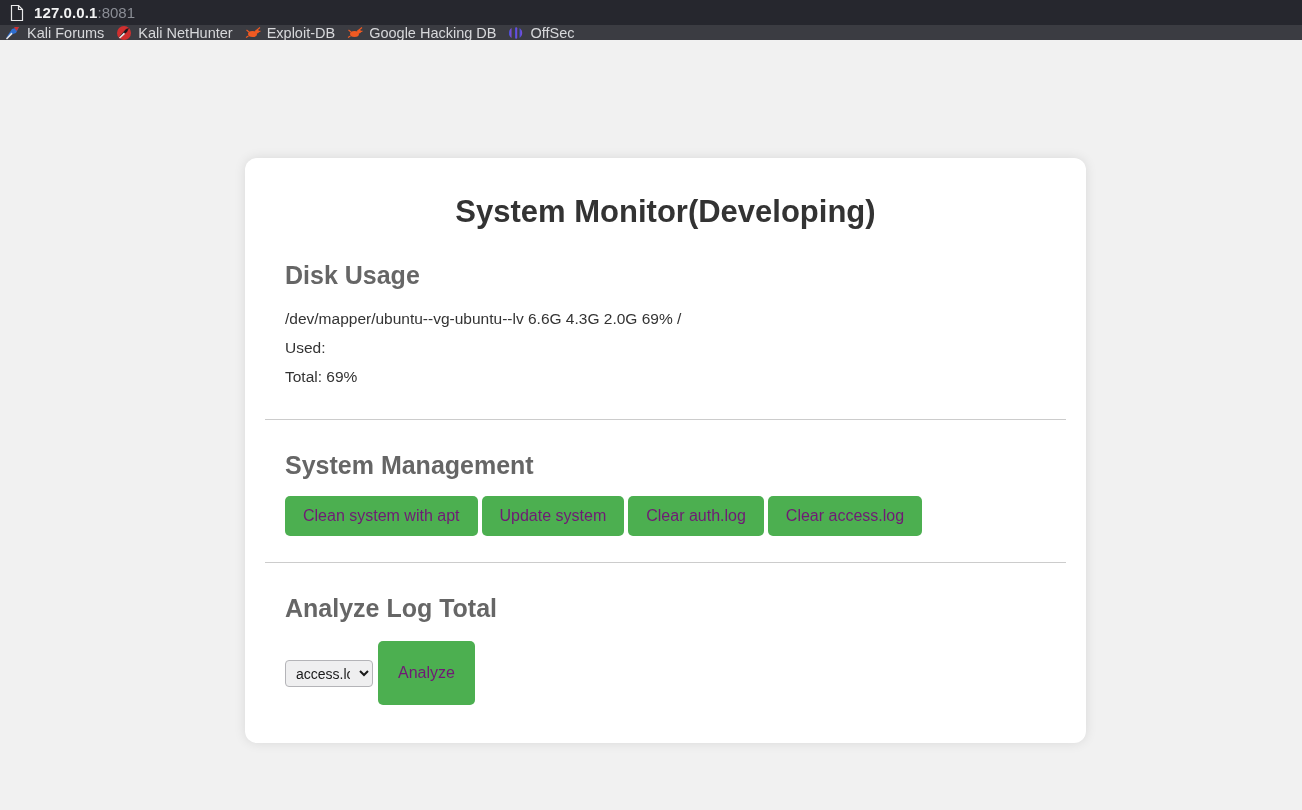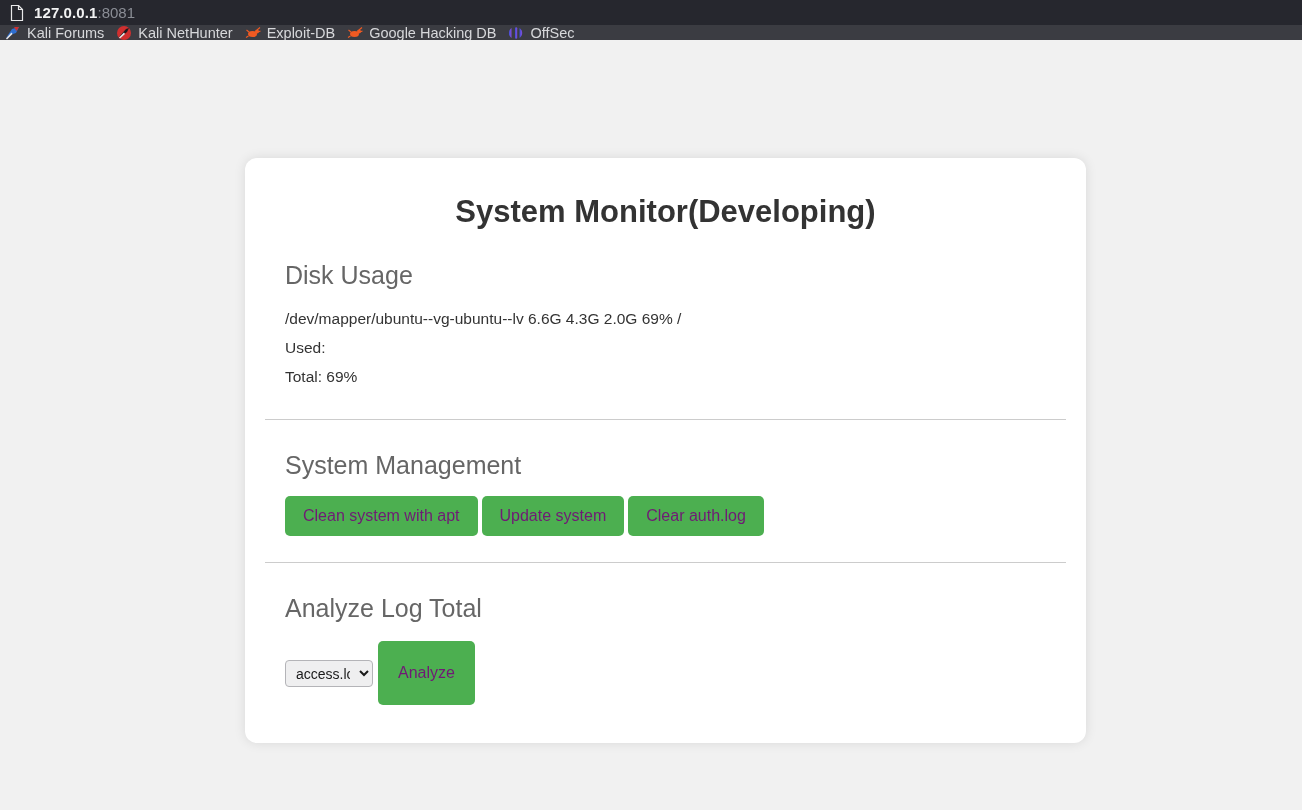--- a/index.html
+++ b/index.html
@@ -108,21 +108,21 @@
     line-height: 1.2;
     font-family: "Liberation Sans", sans-serif;
   }
 
   .section {
     padding: 0 20px;
   }
   .section-heading {
     color: #666666;
     font-size: 25px;
-    font-weight: normal;
+    font-weight: bold;
     margin: 0;
     padding: 0;
     line-height: 1.2;
     font-family: "Liberation Sans", sans-serif;
   }
 
   .disk-block {
     margin-top: 14px;
   }
   .disk-line {
@@ -278,20 +278,21 @@
     <div class="spacer-28"></div>
     <hr class="divider">
     <div class="spacer-30"></div>
 
     <div class="section">
       <h2 class="section-heading">System Management</h2>
       <div class="btn-row">
         <button class="btn">Clean system with apt</button>
         <button class="btn">Update system</button>
         <button class="btn">Clear auth.log</button>
+        <button class="btn">Clear access.log</button>
       </div>
     </div>
 
     <div class="spacer-26"></div>
     <hr class="divider">
     <div class="spacer-30"></div>
 
     <div class="section">
       <h2 class="section-heading">Analyze Log Total</h2>
       <div class="analyze-row">

